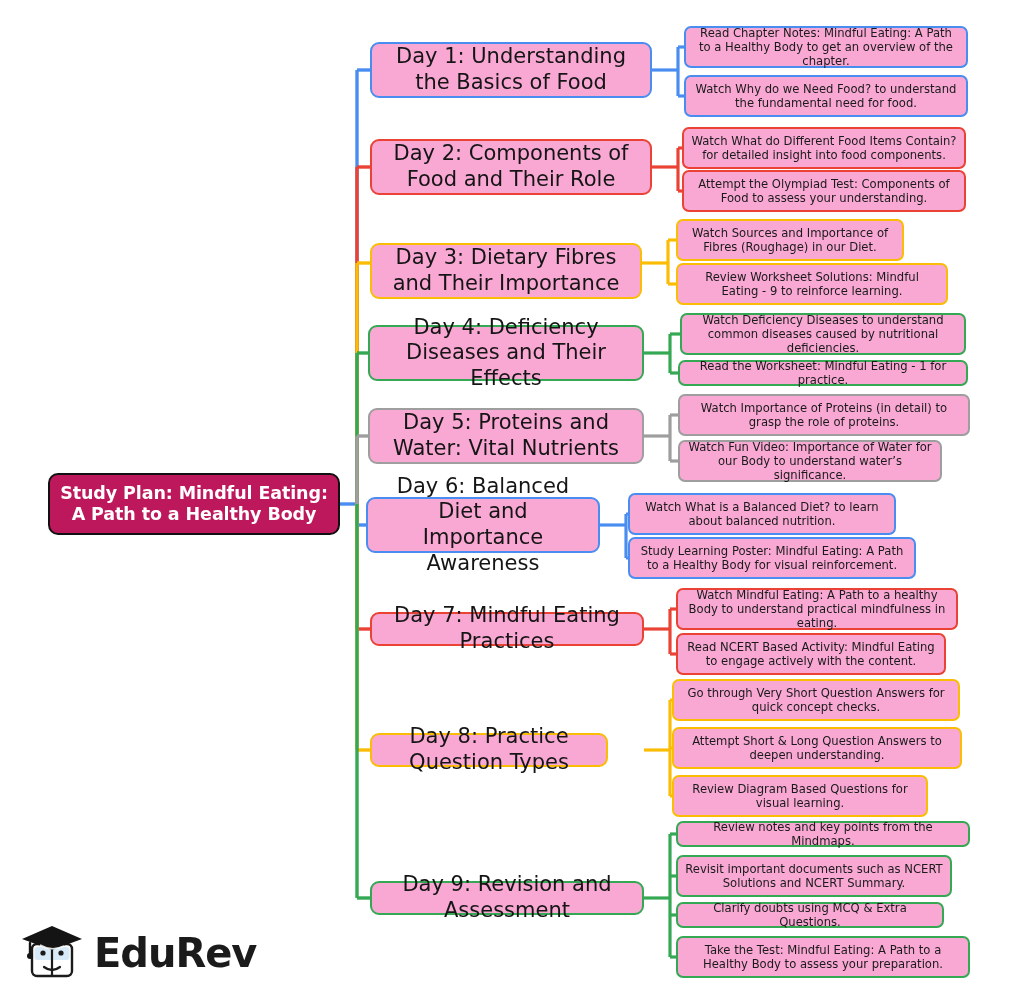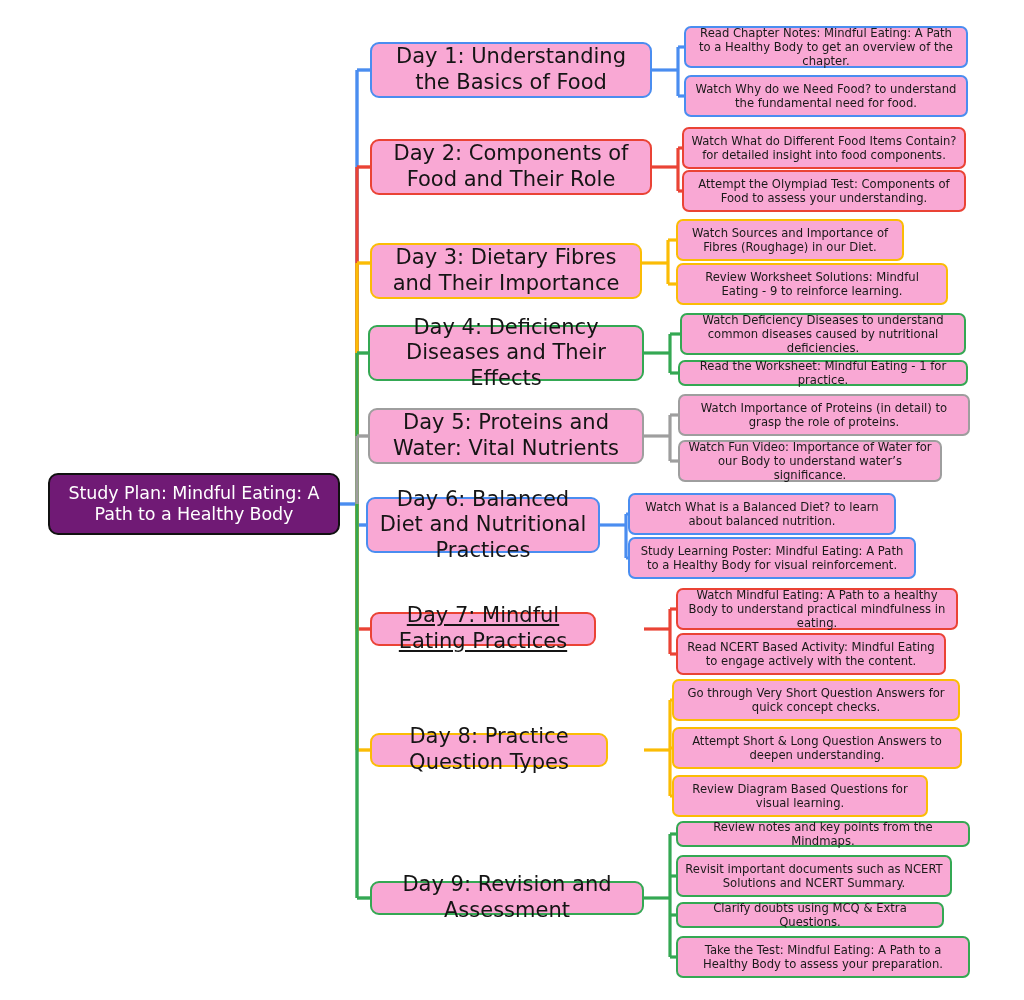--- a/index.html
+++ b/index.html
@@ -25,25 +25,25 @@
     position: absolute;
     display: flex;
     align-items: center;
     justify-content: center;
     text-align: center;
     border-style: solid;
     background: #f9a8d4;
     line-height: 1.22;
   }
   .root-node {
-    background: #701a75;
+    background: #be185d;
     color: #ffffff;
     border: 2px solid #111111;
     border-radius: 10px;
-    font-weight: normal;
+    font-weight: bold;
     font-size: 17.5px;
     padding: 4px 10px;
     letter-spacing: -0.1px;
   }
   .day-node {
     border-width: 2.5px;
     border-radius: 9px;
     font-size: 21px;
     color: #151515;
     padding: 3px 9px;
@@ -150,31 +150,46 @@
       <div class="node leaf-node" style="left: 682px; top: 170px; width: 284px; height: 42px; border-color: rgb(234, 67, 53);">Attempt the Olympiad Test: Components of Food to assess your understanding.</div>
       <div class="node day-node" style="left: 370px; top: 235px; width: 272px; height: 56px; border-color: rgb(251, 188, 5); margin-top: 8px;">Day 3: Dietary Fibres and Their Importance</div>
       <div class="node leaf-node" style="left: 676px; top: 219px; width: 228px; height: 42px; border-color: rgb(251, 188, 5);">Watch Sources and Importance of Fibres (Roughage) in our Diet.</div>
       <div class="node leaf-node" style="left: 676px; top: 263px; width: 272px; height: 42px; border-color: rgb(251, 188, 5);">Review Worksheet Solutions: Mindful Eating - 9 to reinforce learning.</div>
       <div class="node day-node" style="left: 368px; top: 325px; width: 276px; height: 56px; border-color: rgb(52, 168, 83);">Day 4: Deficiency Diseases and Their Effects</div>
       <div class="node leaf-node" style="left: 680px; top: 313px; width: 286px; height: 42px; border-color: rgb(52, 168, 83);">Watch Deficiency Diseases to understand common diseases caused by nutritional deficiencies.</div>
       <div class="node leaf-node" style="left: 678px; top: 360px; width: 290px; height: 26px; border-color: rgb(52, 168, 83);">Read the Worksheet: Mindful Eating - 1 for practice.</div>
       <div class="node day-node" style="left: 368px; top: 408px; width: 276px; height: 56px; border-color: rgb(158, 158, 158);">Day 5: Proteins and Water: Vital Nutrients</div>
       <div class="node leaf-node" style="left: 678px; top: 394px; width: 292px; height: 42px; border-color: rgb(158, 158, 158);">Watch Importance of Proteins (in detail) to grasp the role of proteins.</div>
       <div class="node leaf-node" style="left: 678px; top: 440px; width: 264px; height: 42px; border-color: rgb(158, 158, 158);">Watch Fun Video: Importance of Water for our Body to understand water’s significance.</div>
-      <div class="node day-node" style="left: 366px; top: 497px; width: 234px; height: 56px; border-color: rgb(74, 141, 240);">Day 6: Balanced Diet and Nutritional Practices</div>
+      <div class="node day-node" style="left: 366px; top: 497px; width: 234px; height: 56px; border-color: rgb(74, 141, 240);">Day 6: Balanced Diet and Importance Awareness</div>
       <div class="node leaf-node" style="left: 628px; top: 493px; width: 268px; height: 42px; border-color: rgb(74, 141, 240);">Watch What is a Balanced Diet? to learn about balanced nutrition.</div>
       <div class="node leaf-node" style="left: 628px; top: 537px; width: 288px; height: 42px; border-color: rgb(74, 141, 240);">Study Learning Poster: Mindful Eating: A Path to a Healthy Body for visual reinforcement.</div>
-      <div class="node day-node" style="left: 370px; top: 612px; width: 226px; height: 34px; border-color: rgb(234, 67, 53); text-decoration: underline;">Day 7: Mindful Eating Practices</div>
+      <div class="node day-node" style="left: 370px; top: 612px; width: 274px; height: 34px; border-color: rgb(234, 67, 53);">Day 7: Mindful Eating Practices</div>
       <div class="node leaf-node" style="left: 676px; top: 588px; width: 282px; height: 42px; border-color: rgb(234, 67, 53);">Watch Mindful Eating: A Path to a healthy Body to understand practical mindfulness in eating.</div>
       <div class="node leaf-node" style="left: 676px; top: 633px; width: 270px; height: 42px; border-color: rgb(234, 67, 53);">Read NCERT Based Activity: Mindful Eating to engage actively with the content.</div>
       <div class="node day-node" style="left: 370px; top: 733px; width: 238px; height: 34px; border-color: rgb(251, 188, 5);">Day 8: Practice Question Types</div>
       <div class="node leaf-node" style="left: 672px; top: 679px; width: 288px; height: 42px; border-color: rgb(251, 188, 5);">Go through Very Short Question Answers for quick concept checks.</div>
       <div class="node leaf-node" style="left: 672px; top: 727px; width: 290px; height: 42px; border-color: rgb(251, 188, 5);">Attempt Short &amp; Long Question Answers to deepen understanding.</div>
       <div class="node leaf-node" style="left: 672px; top: 775px; width: 256px; height: 42px; border-color: rgb(251, 188, 5);">Review Diagram Based Questions for visual learning.</div>
       <div class="node day-node" style="left: 370px; top: 881px; width: 274px; height: 34px; border-color: rgb(52, 168, 83);">Day 9: Revision and Assessment</div>
       <div class="node leaf-node" style="left: 676px; top: 821px; width: 294px; height: 26px; border-color: rgb(52, 168, 83);">Review notes and key points from the Mindmaps.</div>
       <div class="node leaf-node" style="left: 676px; top: 855px; width: 276px; height: 42px; border-color: rgb(52, 168, 83);">Revisit important documents such as NCERT Solutions and NCERT Summary.</div>
       <div class="node leaf-node" style="left: 676px; top: 902px; width: 268px; height: 26px; border-color: rgb(52, 168, 83);">Clarify doubts using MCQ &amp; Extra Questions.</div>
       <div class="node leaf-node" style="left: 676px; top: 936px; width: 294px; height: 42px; border-color: rgb(52, 168, 83);">Take the Test: Mindful Eating: A Path to a Healthy Body to assess your preparation.</div>
     </div>
 
+  <div id="logo">
+    <svg class="logo-mark" viewBox="0 0 66 62" xmlns="http://www.w3.org/2000/svg">
+      <rect x="12" y="22" width="40" height="32" rx="5" fill="#ffffff" stroke="#1b1b1b" stroke-width="2.4"></rect>
+      <rect x="14.5" y="25" width="35" height="13" rx="3" fill="#d8e9f7"></rect>
+      <line x1="32" y1="24" x2="32" y2="53" stroke="#1b1b1b" stroke-width="2.2"></line>
+      <circle cx="23" cy="31" r="2.6" fill="#1b1b1b"></circle>
+      <circle cx="41" cy="31" r="2.6" fill="#1b1b1b"></circle>
+      <path d="M24 45 q8 6 16 0" fill="none" stroke="#1b1b1b" stroke-width="2.2" stroke-linecap="round"></path>
+      <path d="M32 4 L62 17 L32 28 L2 17 Z" fill="#141414"></path>
+      <path d="M10 21 L10 32" stroke="#141414" stroke-width="2.4" stroke-linecap="round"></path>
+      <circle cx="10" cy="34" r="3" fill="#141414"></circle>
+      <path d="M20 23 q12 7 24 1" fill="none" stroke="#ffffff" stroke-width="1.6" opacity="0.85"></path>
+    </svg>
+    <span class="logo-text">EduRev</span>
+  </div>
 
 </div>
 
 </body></html>

